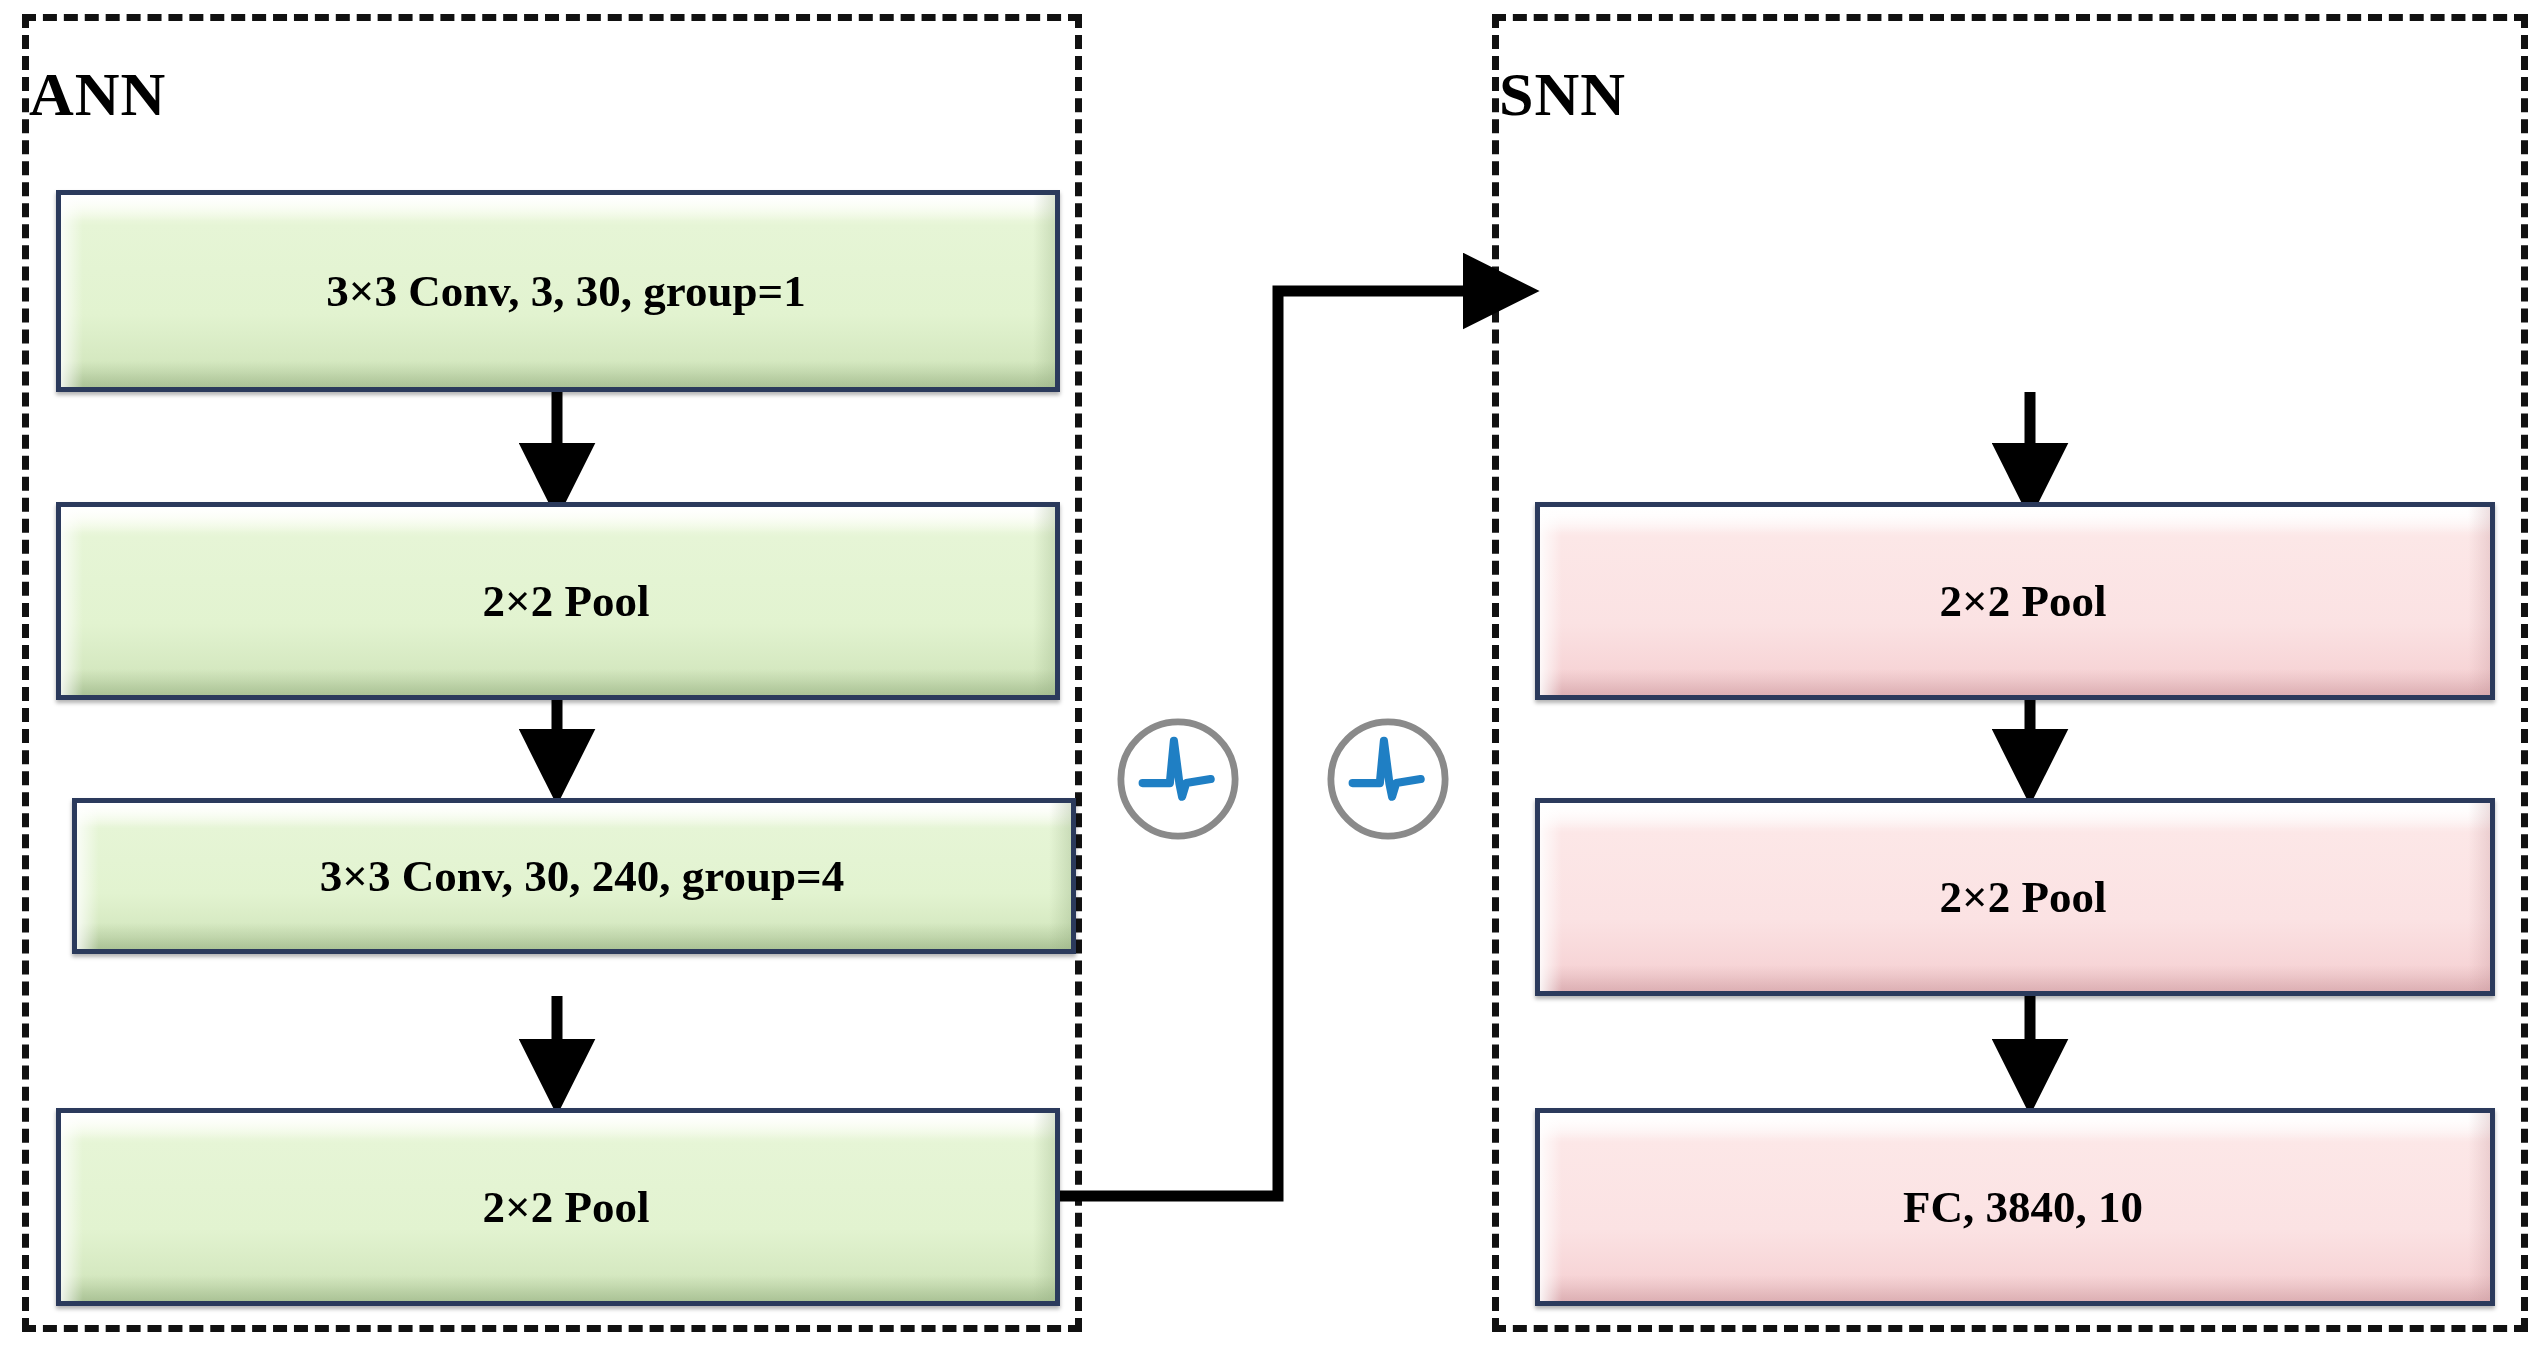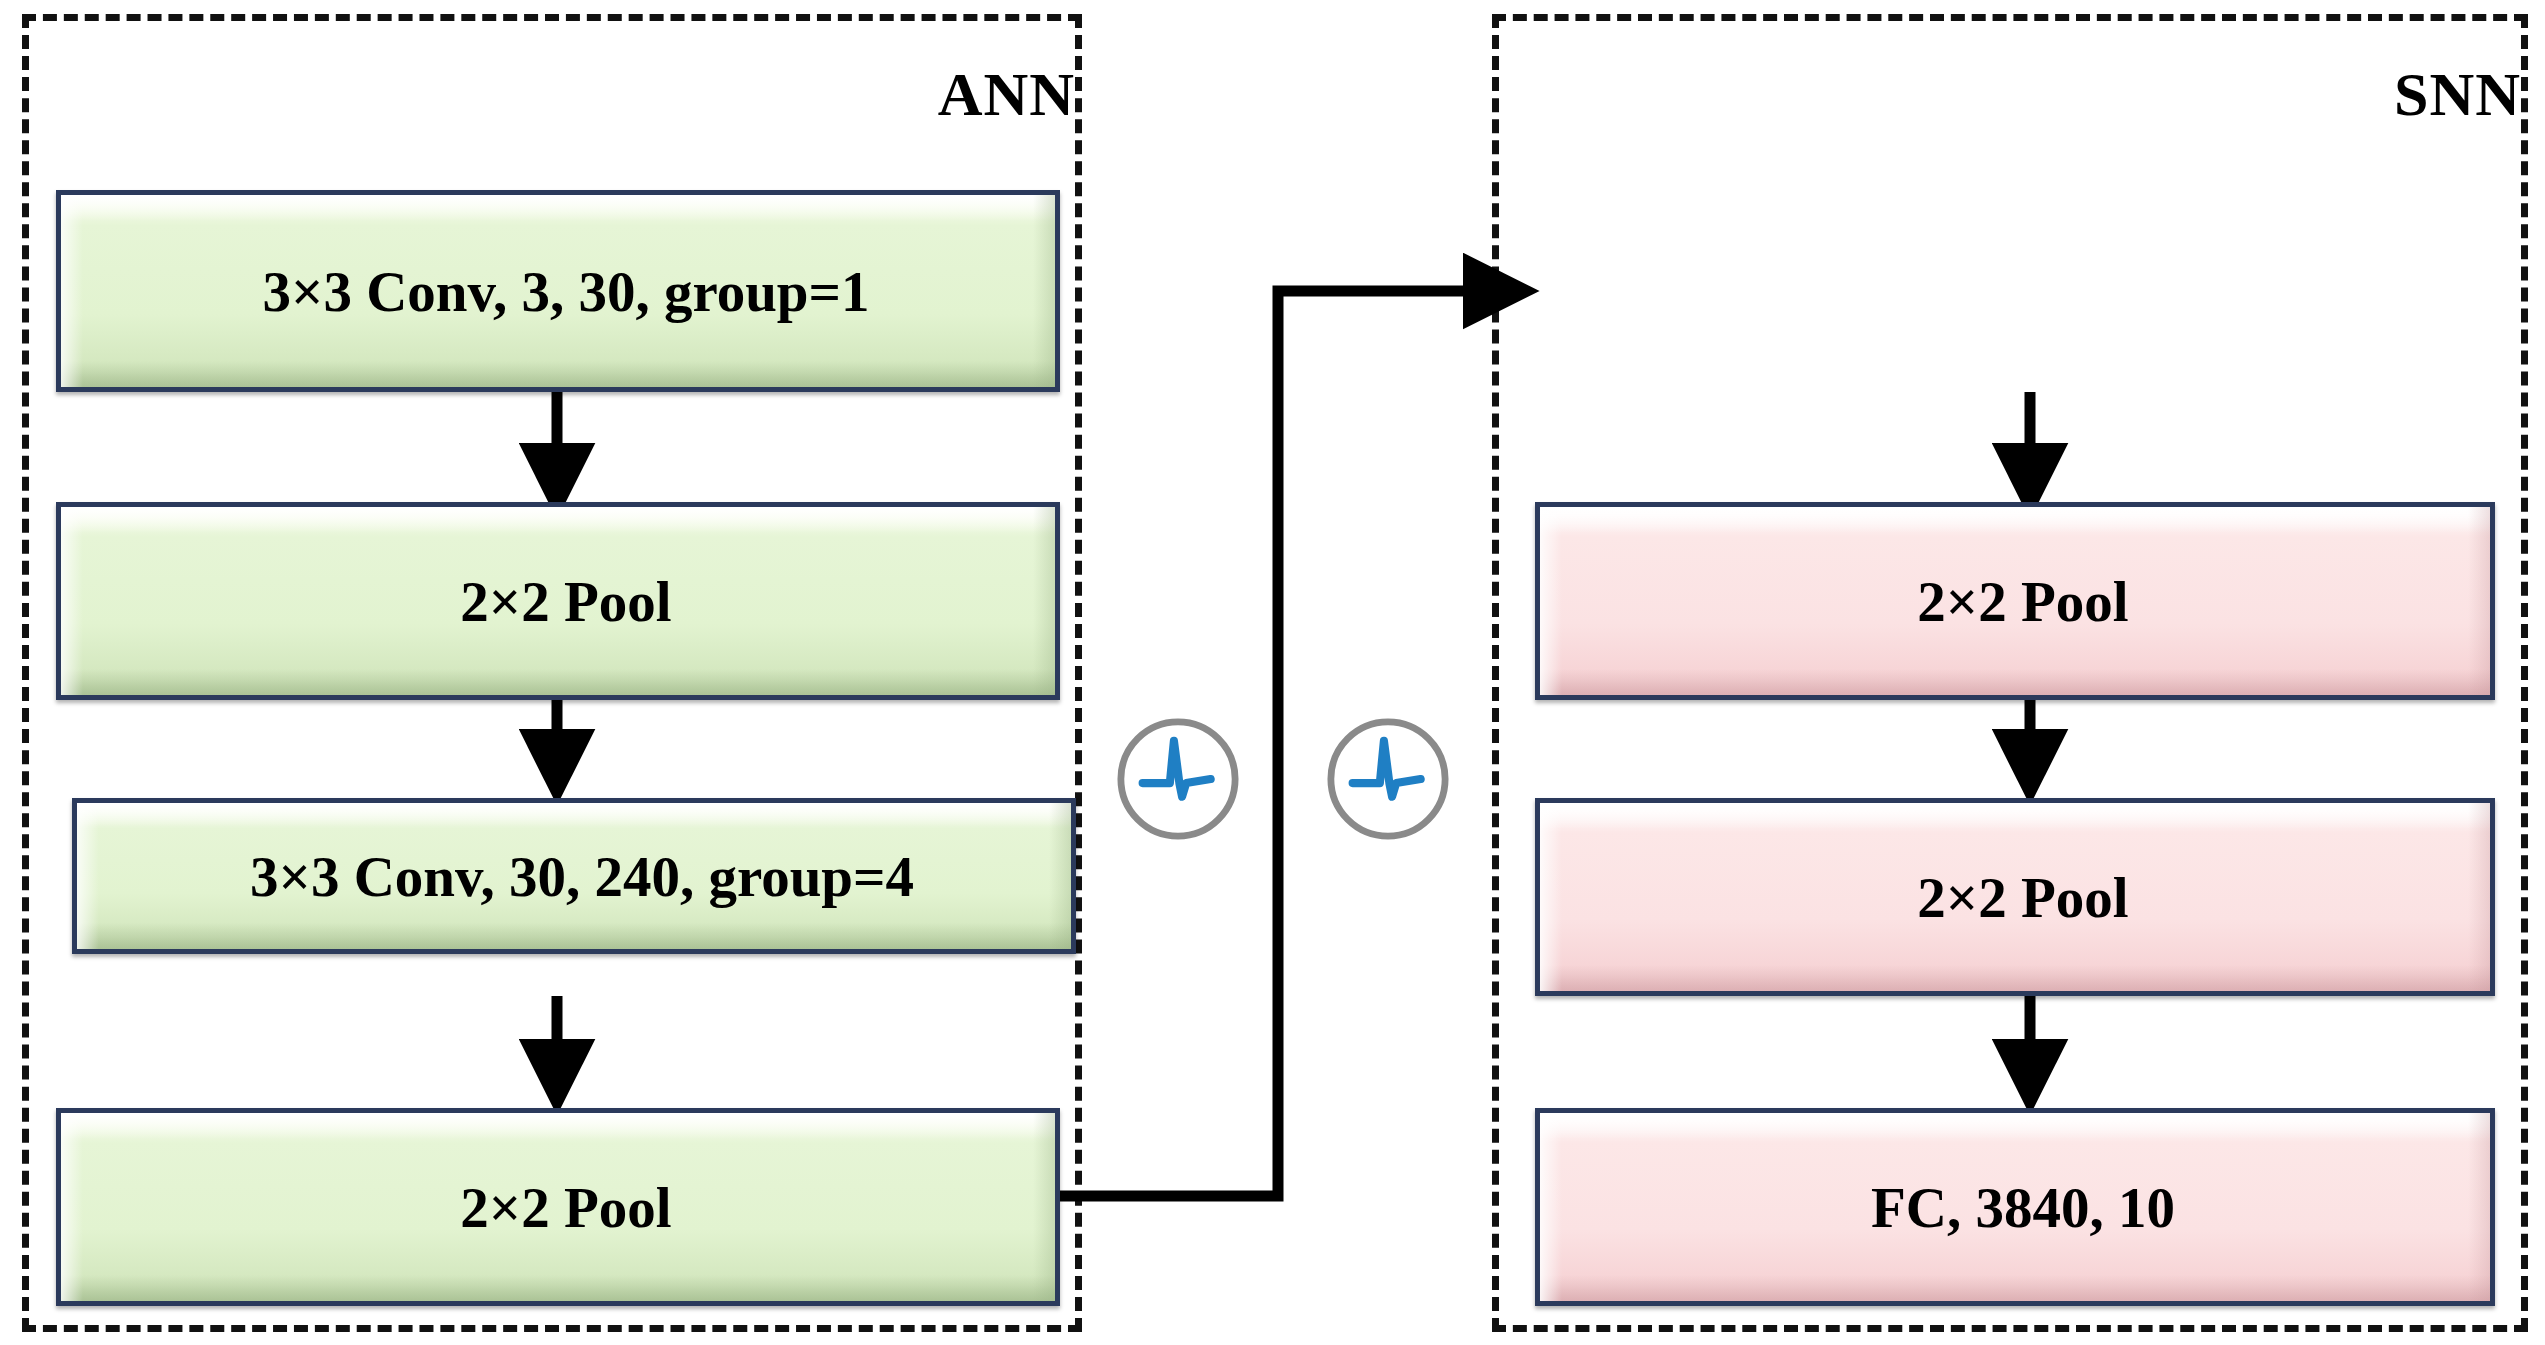--- a/index.html
+++ b/index.html
@@ -24,39 +24,39 @@
     border: 7px dashed #111111;
     box-sizing: border-box;
     background: transparent;
   }
   #panel-ann  { left: 22px;   top: 14px;  width: 1060px; height: 1318px; }
   #panel-snn  { left: 1492px; top: 14px;  width: 1036px; height: 1318px; }
 
   .panel-title {
     position: absolute;
     width: 100%;
-    text-align: right;
+    text-align: left;
     top: 38px;
     font-size: 62px;
     font-weight: bold;
     color: #000000;
     letter-spacing: 1px;
     font-family: "Liberation Serif", "DejaVu Serif", serif;
   }
 
   
   .layer-box {
     position: absolute;
     box-sizing: border-box;
     border: 5px solid #2b3a5c;
     display: flex;
     align-items: center;
     justify-content: center;
     text-align: center;
-    font-size: 57px;
+    font-size: 45px;
     font-weight: bold;
     color: #000000;
     font-family: "Liberation Serif", "DejaVu Serif", serif;
     letter-spacing: 0px;
     box-shadow: 0 3px 4px rgba(0,0,0,0.30);
     padding-left: 16px;
   }
   .layer-box .bevel-top {
     position: absolute;
     left: 0; right: 0; top: 0;

